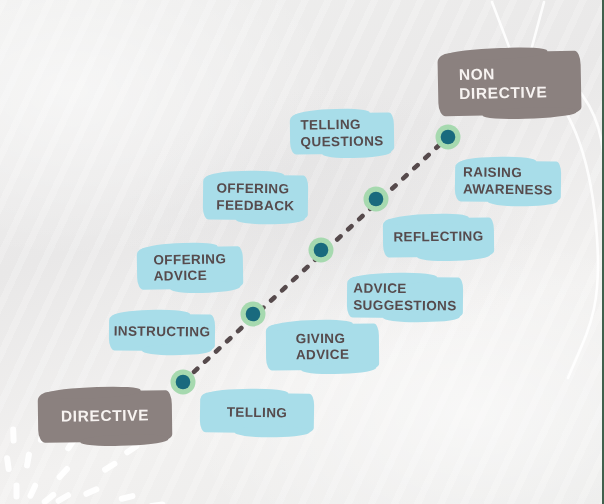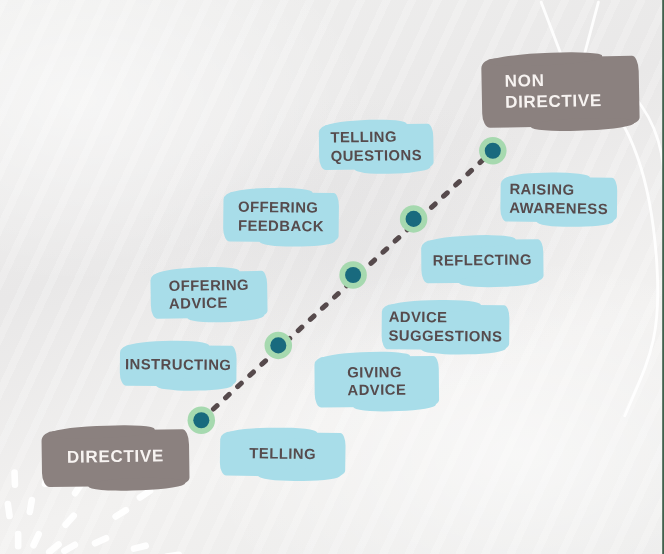--- a/index.html
+++ b/index.html
@@ -114,21 +114,21 @@
 FEEDBACK</span>
   </div>
   <div class="brush blue" style="left:290px;top:113px;width:104px;height:41px;transform:rotate(-0.7deg);">
     <span class="txt">TELLING
 QUESTIONS</span>
   </div>
 
   <div class="brush blue" style="left:200px;top:393px;width:114px;height:40px;transform:rotate(0.8deg);">
     <span class="txt">TELLING</span>
   </div>
-  <div class="brush blue" style="left:266px;top:324px;width:113px;height:46px;transform:rotate(-0.5deg);margin-left:20px;">
+  <div class="brush blue" style="left:266px;top:324px;width:113px;height:46px;transform:rotate(-0.5deg);">
     <span class="txt">GIVING
 ADVICE</span>
   </div>
   <div class="brush blue" style="left:347px;top:277px;width:116px;height:41px;transform:rotate(0.5deg);">
     <span class="txt">ADVICE
 SUGGESTIONS</span>
   </div>
   <div class="brush blue" style="left:383px;top:218px;width:111px;height:39px;transform:rotate(-0.6deg);">
     <span class="txt">REFLECTING</span>
   </div>

